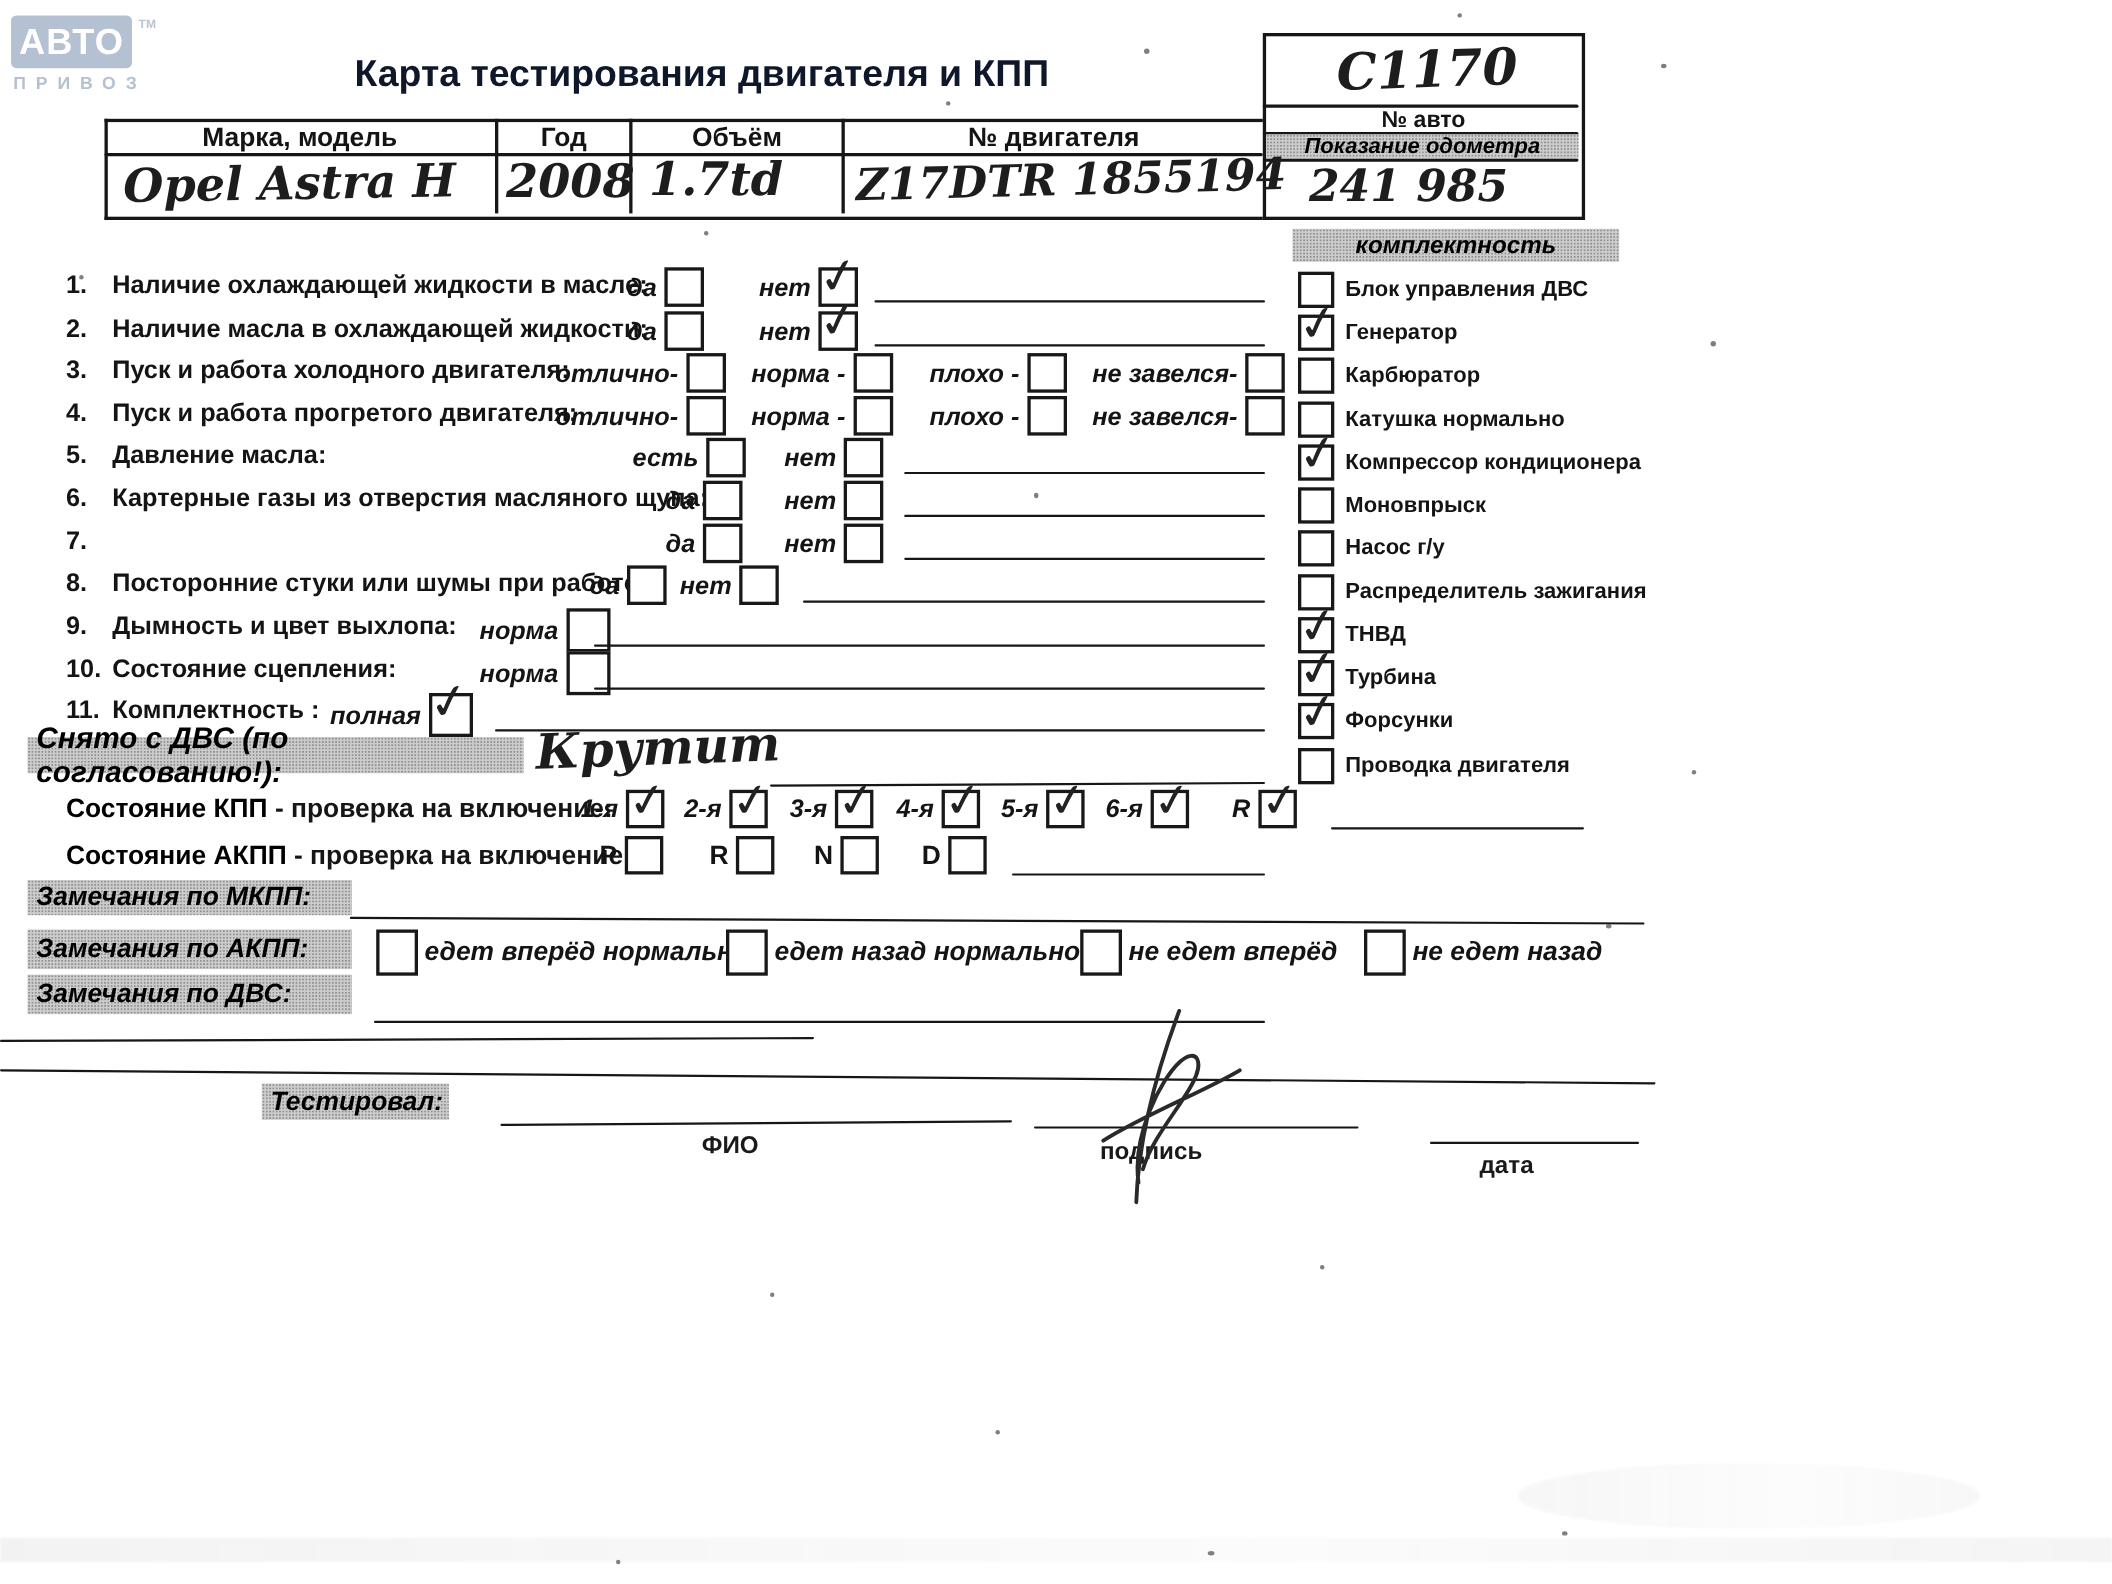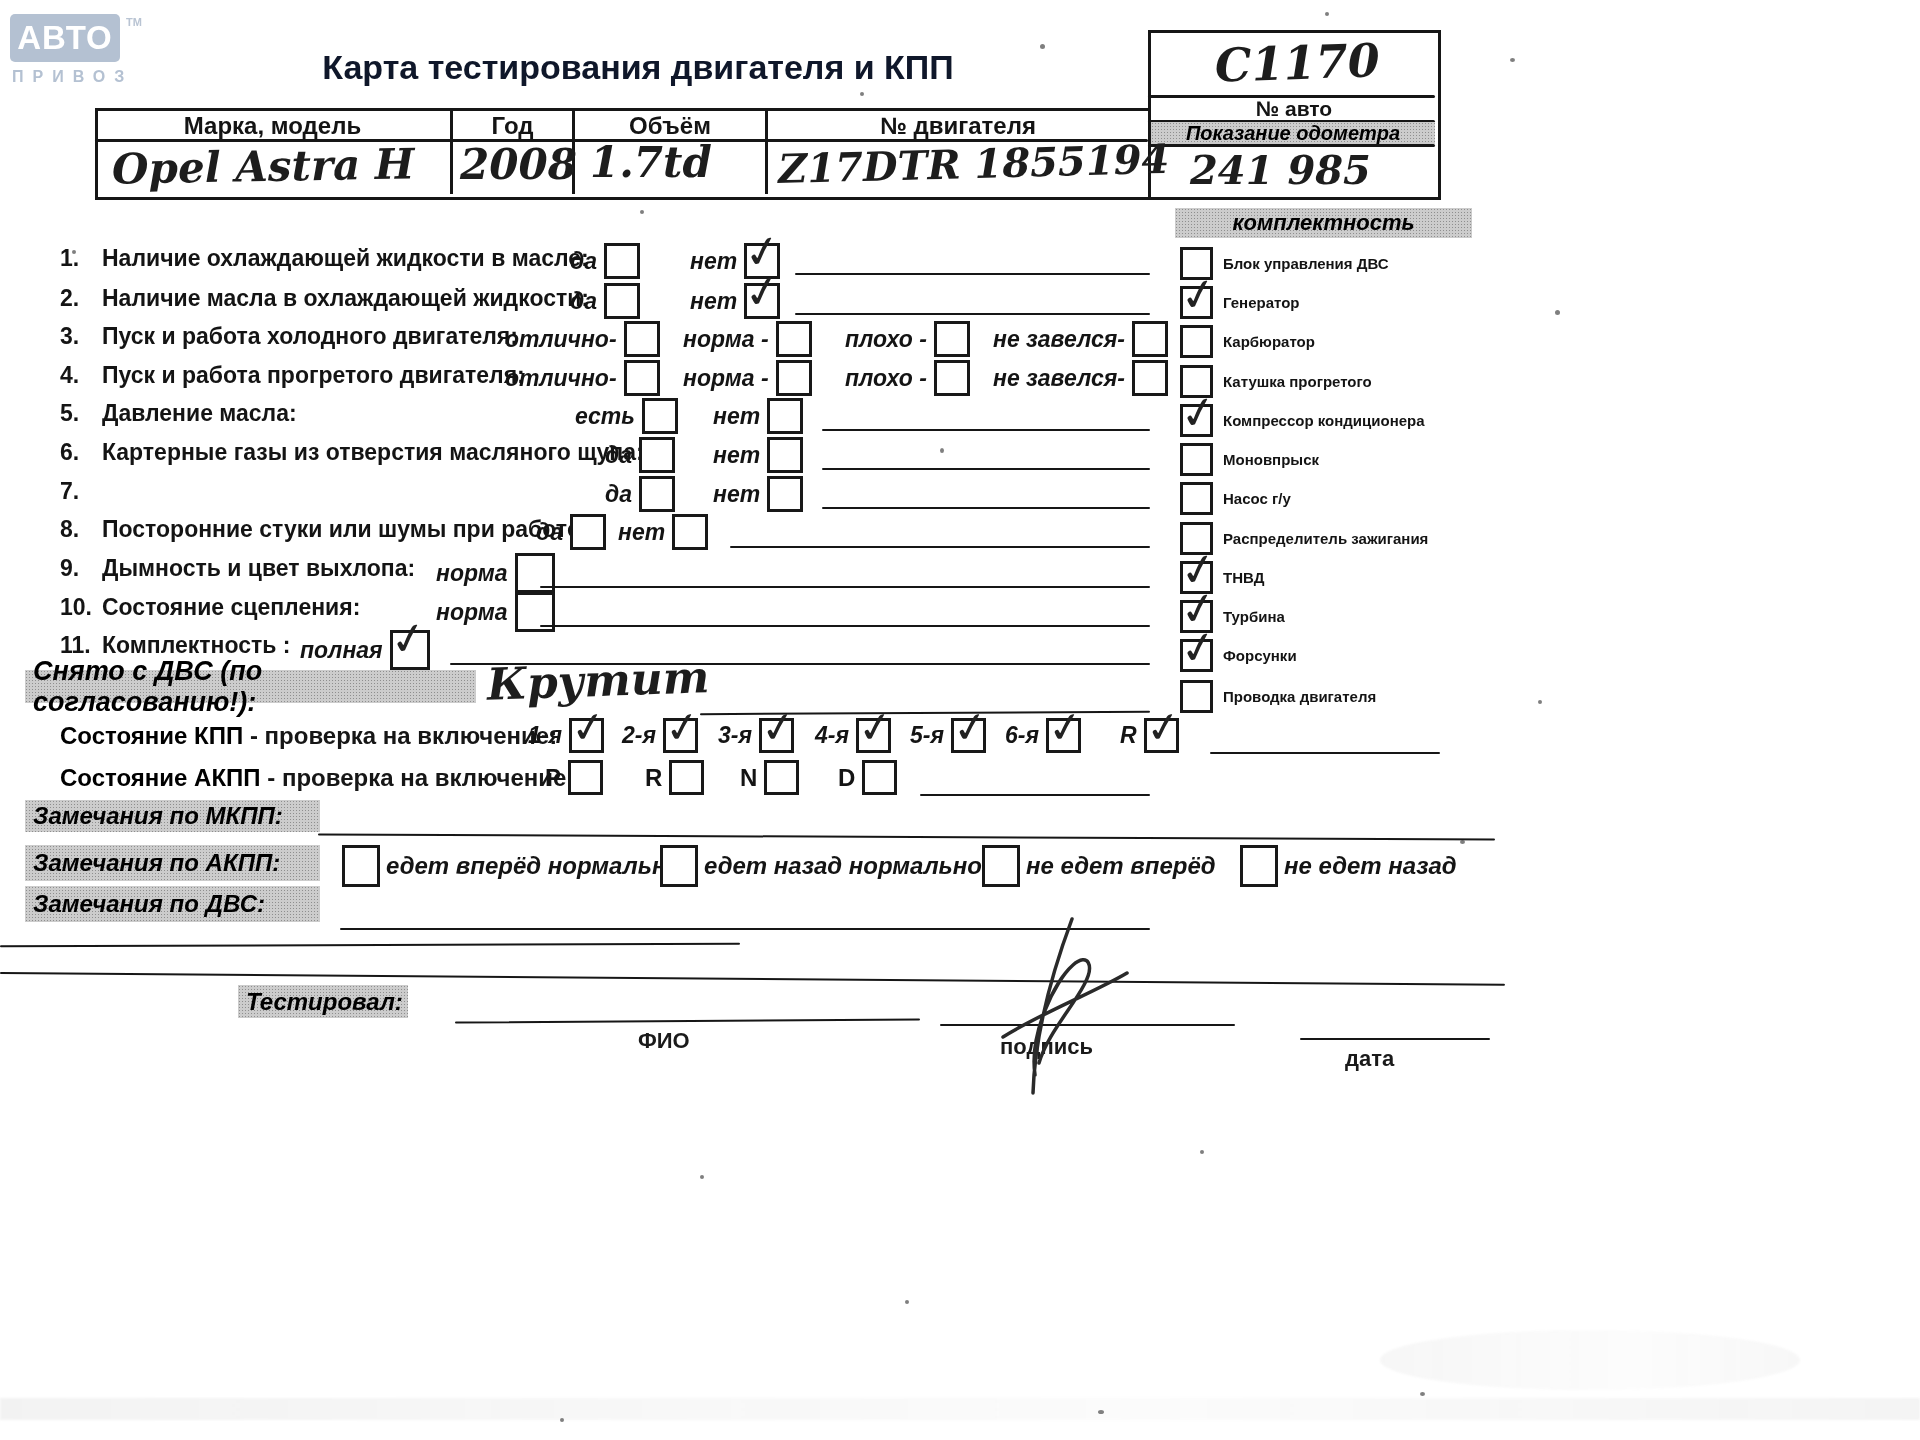--- a/index.html
+++ b/index.html
@@ -30,21 +30,21 @@
        font-weight:700;font-size:24px;}
   .idvalue{font-size:46px;}
   .idlabel{position:absolute;left:1150px;top:97px;width:288px;text-align:center;font-weight:700;font-size:21px;}
   
   .crow{position:absolute;left:60px;width:1110px;height:36px;font-size:23px;}
   .cnum{position:absolute;left:0;top:2px;font-weight:700;}
   .clbl{position:absolute;left:42px;top:2px;font-weight:700;white-space:nowrap;}
   
   .citem{position:absolute;left:1180px;height:32px;display:flex;align-items:center;gap:10px;}
   .citem .box{width:27px;height:27px;}
-  .cilbl{font-size:15px;font-weight:700;white-space:nowrap;}
+  .cilbl{font-size:20px;font-weight:700;white-space:nowrap;}
   
   .gearrow{position:absolute;left:60px;width:1400px;height:36px;font-size:24px;}
   .glead{font-weight:700;color:#000;}
   .grest{font-weight:700;color:#161616;}
   .gopt{position:absolute;top:-4px;display:flex;align-items:center;gap:7px;}
   .gbox{width:29px;height:29px;border:3px solid #181818;background:#fff;position:relative;}
   .gbox.checked::after{content:"✓";position:absolute;left:-1px;top:-14px;font-size:42px;font-weight:700;
        color:#222;transform:rotate(-8deg);font-family:"DejaVu Sans",sans-serif;line-height:1;}
   .glbl{font-style:italic;font-weight:700;font-size:23px;}
   .plbl{font-weight:700;font-size:24px;font-style:normal;}
@@ -366,21 +366,21 @@
 <div class="citem" style="top:286px">
     <span class="box checked"></span>
     <span class="cilbl">Генератор</span>
   </div>
 <div class="citem" style="top:325px">
     <span class="box"></span>
     <span class="cilbl">Карбюратор</span>
   </div>
 <div class="citem" style="top:365px">
     <span class="box"></span>
-    <span class="cilbl">Катушка прогретого</span>
+    <span class="cilbl">Катушка нормально</span>
   </div>
 <div class="citem" style="top:404px">
     <span class="box checked"></span>
     <span class="cilbl">Компрессор кондиционера</span>
   </div>
 <div class="citem" style="top:443px">
     <span class="box"></span>
     <span class="cilbl">Моновпрыск</span>
   </div>
 <div class="citem" style="top:482px">

